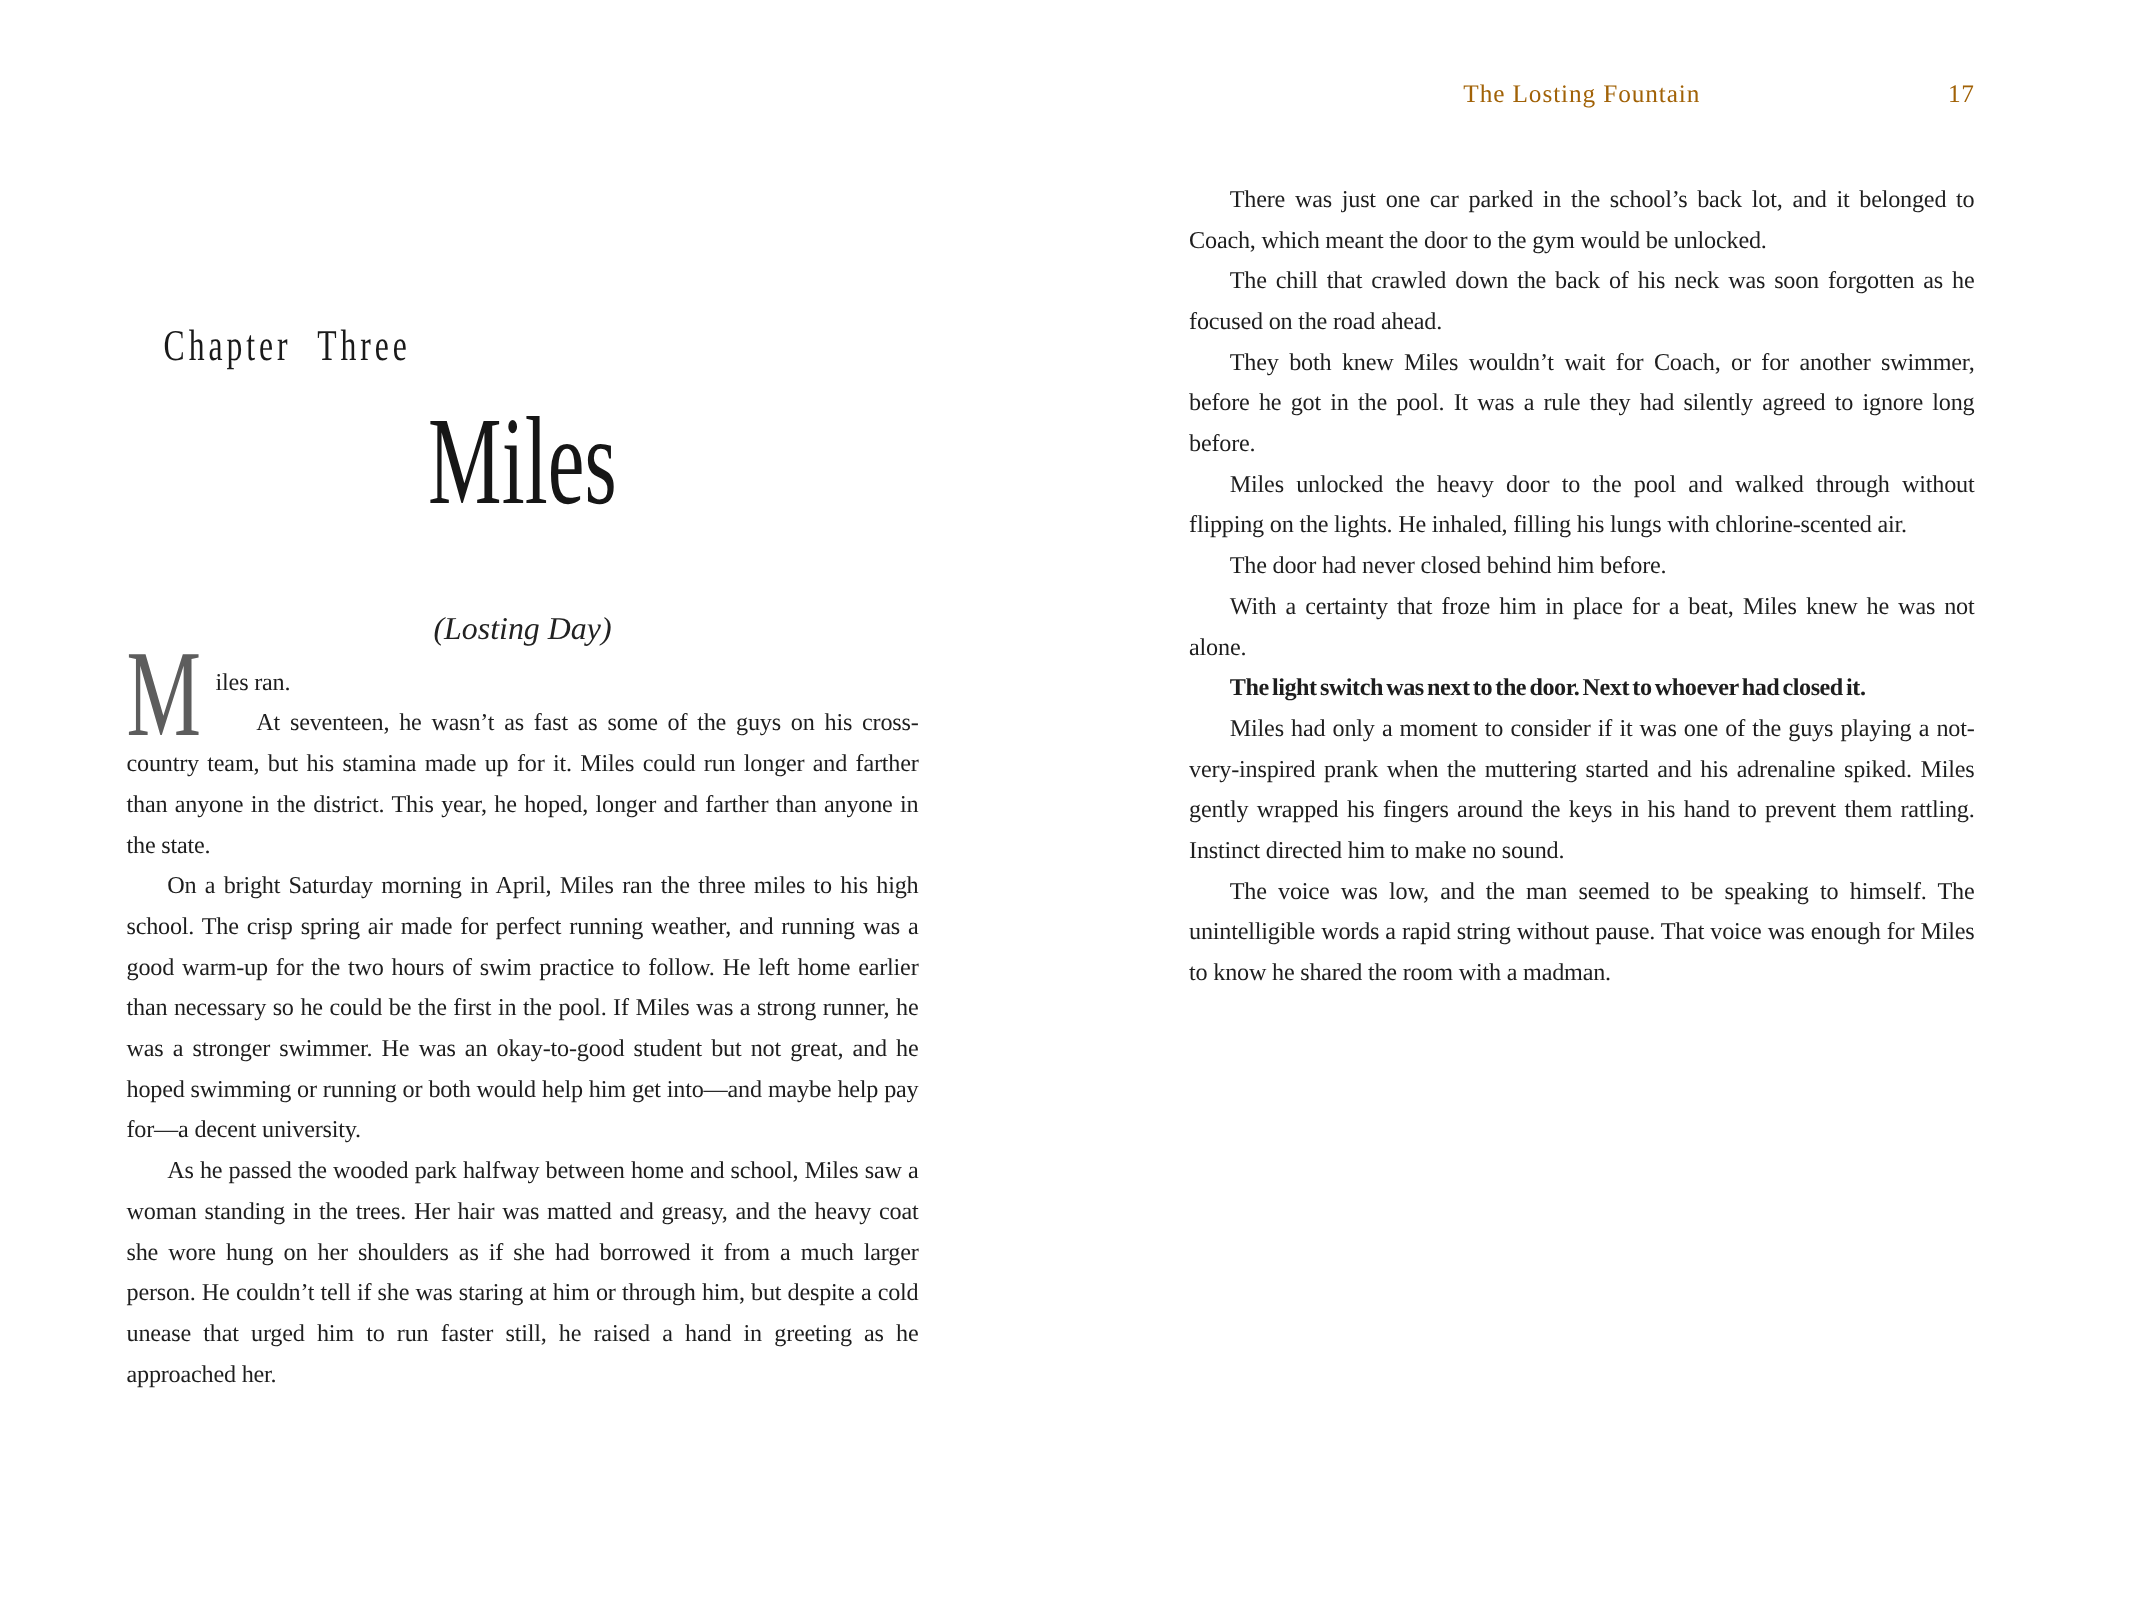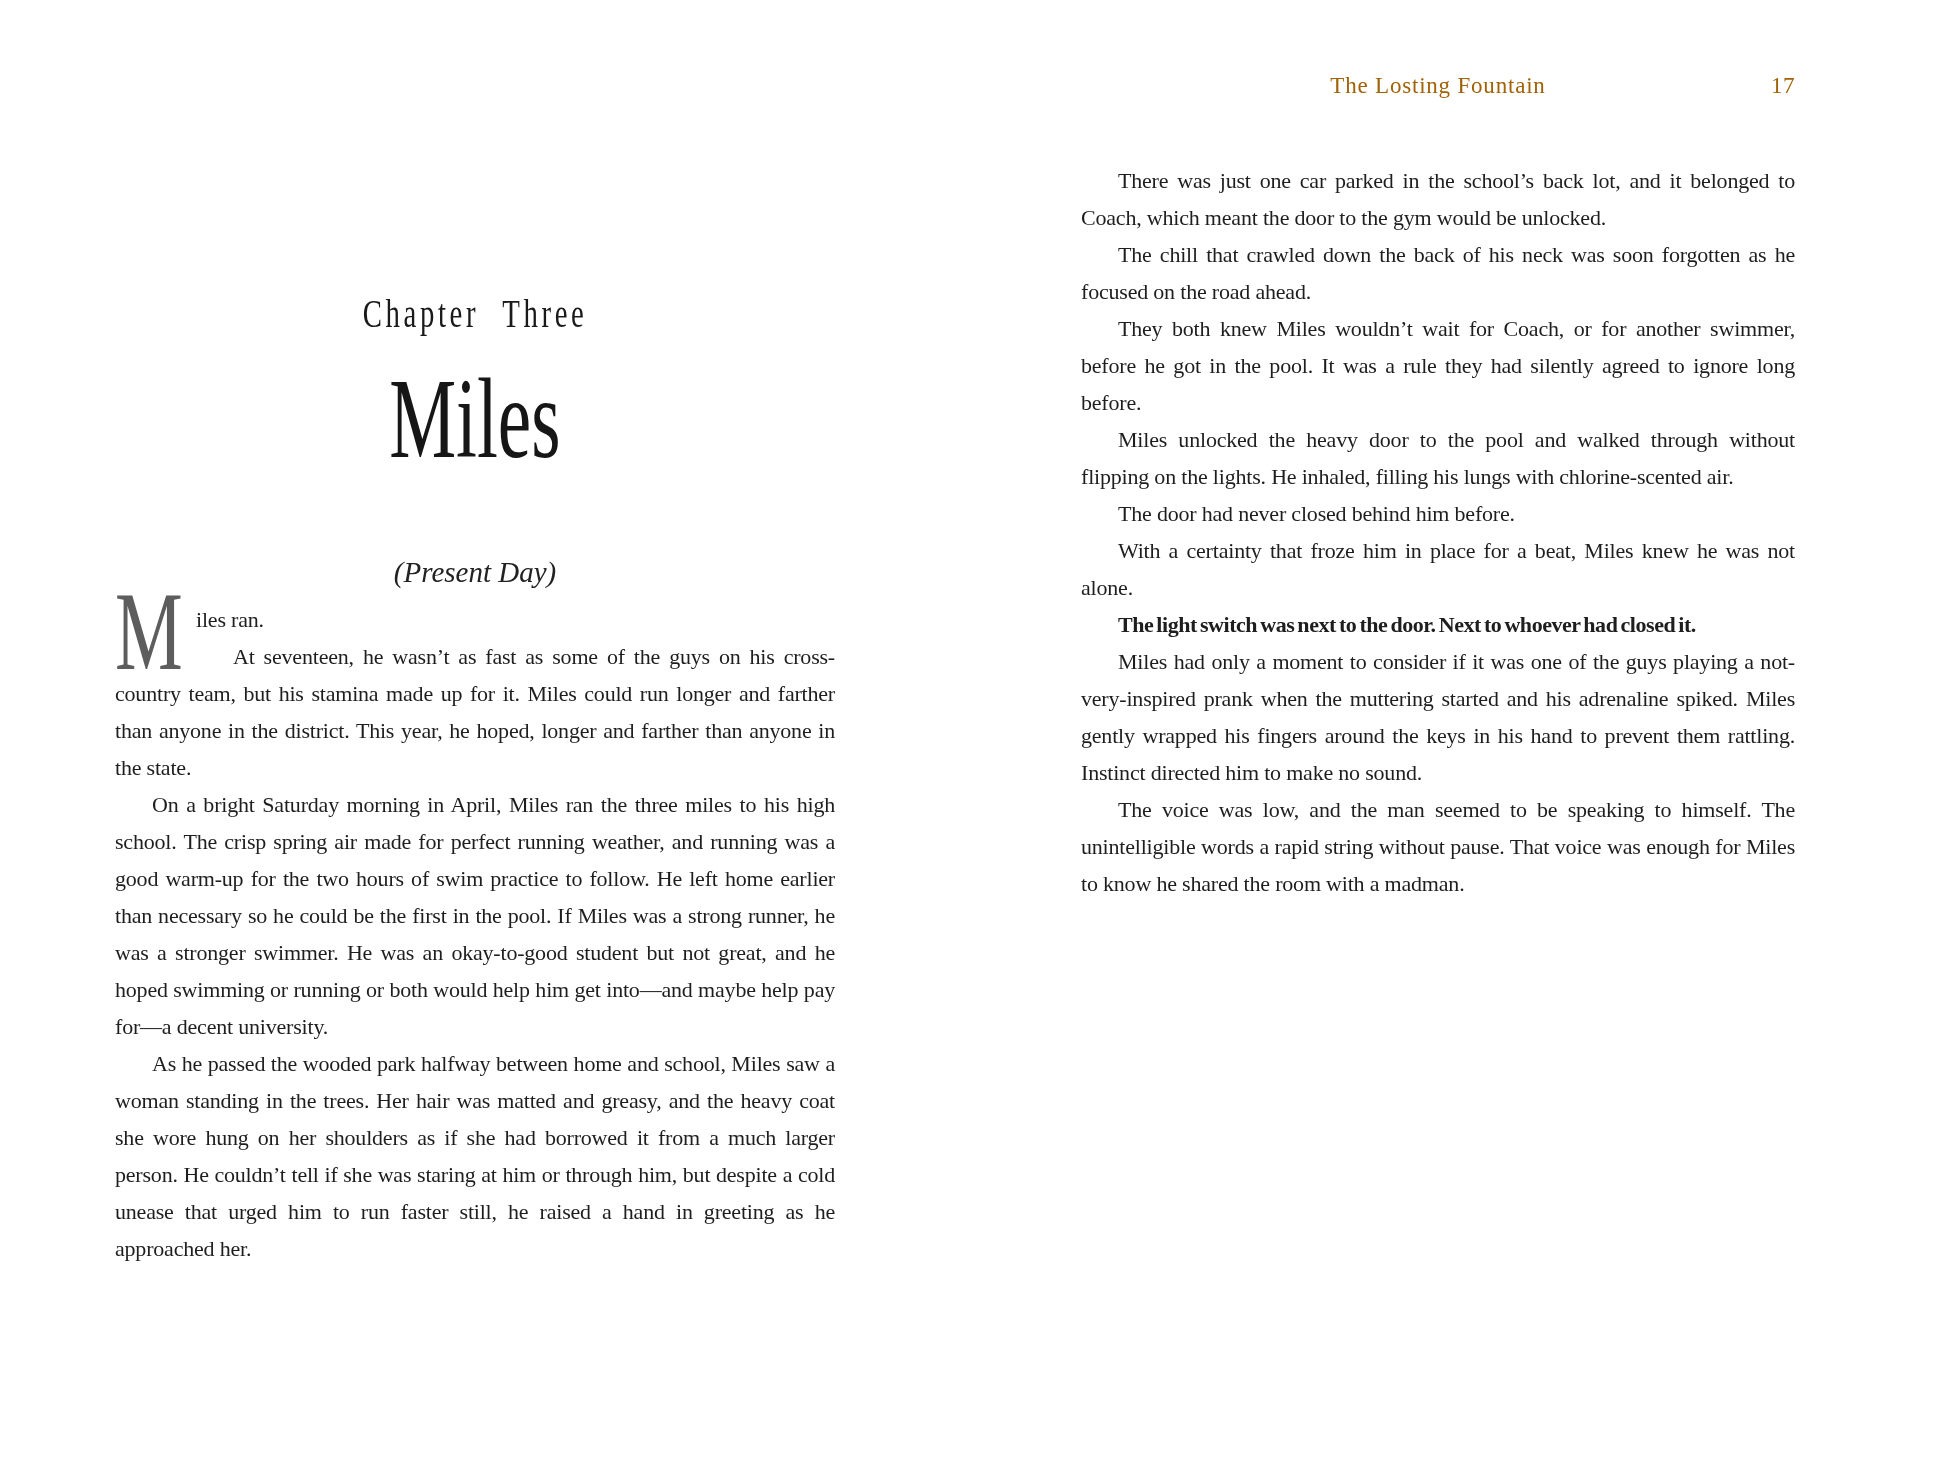--- a/index.html
+++ b/index.html
@@ -10,22 +10,22 @@
     background: #ffffff;
     overflow: hidden;
     font-family: "Liberation Serif", "DejaVu Serif", serif;
     color: #1e1e1e;
   }
   .spread { position: absolute; inset: 0; }
   .page { position: absolute; inset: 0; }
 
   
   .kicker-row {
-    position: absolute; left: 115px; top: 290px; width: 720px;
-    text-align: center;
+    position: absolute; left: 105px; top: 290px; width: 720px;
+    text-align: left;
   }
   .kicker {
     display: inline-block;
     font-size: 40px;
     letter-spacing: 5px;
     word-spacing: 0.45em;
     white-space: nowrap;
     color: #1a1a1a;
     transform: scaleX(0.72);
     transform-origin: center;
@@ -106,21 +106,21 @@
   <section class="page">
 
     <div class="kicker-row">
       <span class="kicker">Chapter Three</span>
     </div>
 
     <h1 class="title-row">
       <span class="chapter-title">Miles</span>
     </h1>
 
-    <div class="subtitle">(Present Day)</div>
+    <div class="subtitle">(Losting Day)</div>
 
     <div class="bodytext body-left">
       <p class="opening">
         <span class="dropcap-box">
             <span class="dropcap">M</span>
           </span><span>iles ran.</span>
       </p>
       <p class="indent">At seventeen, he wasn’t as fast as some of the guys on his cross-country team, but his stamina made up for it. Miles could run longer and farther than anyone in the district. This year, he hoped, longer and farther than anyone in the state.</p>
       <p class="indent">On a bright Saturday morning in April, Miles ran the three miles to his high school. The crisp spring air made for perfect running weather, and running was a good warm-up for the two hours of swim practice to follow. He left home earlier than necessary so he could be the first in the pool. If Miles was a strong runner, he was a stronger swimmer. He was an okay-to-good student but not great, and he hoped swimming or running or both would help him get into—and maybe help pay for—a decent university.</p>
       <p class="indent">As he passed the wooded park halfway between home and school, Miles saw a woman standing in the trees. Her hair was matted and greasy, and the heavy coat she wore hung on her shoulders as if she had borrowed it from a much larger person. He couldn’t tell if she was staring at him or through him, but despite a cold unease that urged him to run faster still, he raised a hand in greeting as he approached her.</p>

